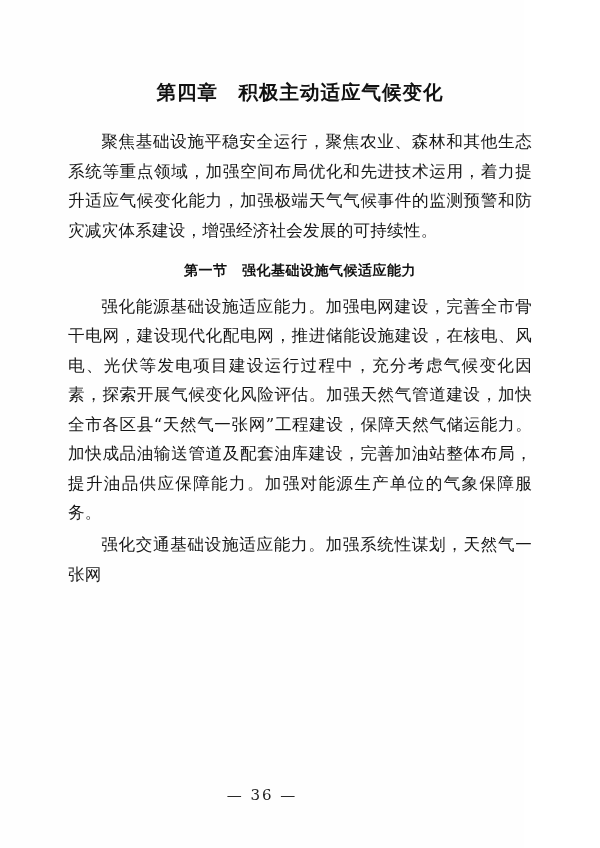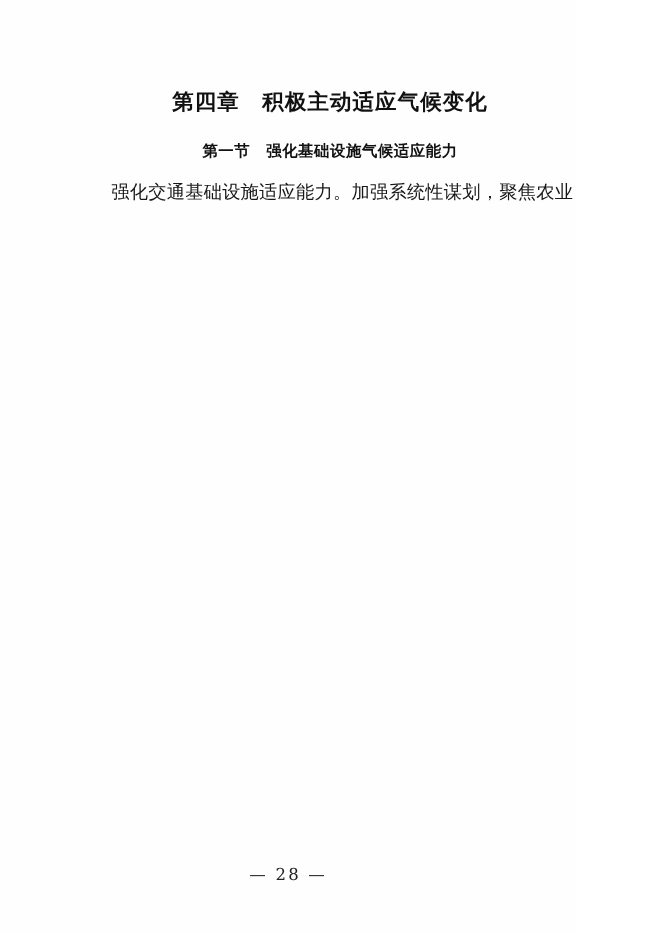--- a/index.html
+++ b/index.html
@@ -72,25 +72,27 @@
   }
 </style>
 </head>
 <body>
 
 <div class="page">
   <div class="content">
 
     <h1 class="chapter-title">第四章　积极主动适应气候变化</h1>
 
+    <p class="body">聚焦基础设施平稳安全运行，聚焦农业、森林和其他生态系统等重点领域，加强空间布局优化和先进技术运用，着力提升适应气候变化能力，加强极端天气气候事件的监测预警和防灾减灾体系建设，增强经济社会发展的可持续性。</p>
 
     <h2 class="section-title">第一节　强化基础设施气候适应能力</h2>
 
+    <p class="body">强化能源基础设施适应能力。加强电网建设，完善全市骨干电网，建设现代化配电网，推进储能设施建设，在核电、风电、光伏等发电项目建设运行过程中，充分考虑气候变化因素，探索开展气候变化风险评估。加强天然气管道建设，加快全市各区县“天然气一张网”工程建设，保障天然气储运能力。加快成品油输送管道及配套油库建设，完善加油站整体布局，提升油品供应保障能力。加强对能源生产单位的气象保障服务。</p>
 
 
-    <p class="body">强化交通基础设施适应能力。加强系统性谋划，聚焦农业</p>
+    <p class="body">强化交通基础设施适应能力。加强系统性谋划，天然气一张网</p>
 
   </div>
 
   <div class="footer">
-    <span class="page-number">— 28 —</span>
+    <span class="page-number">— 36 —</span>
   </div>
 </div>
 
 </body></html>

